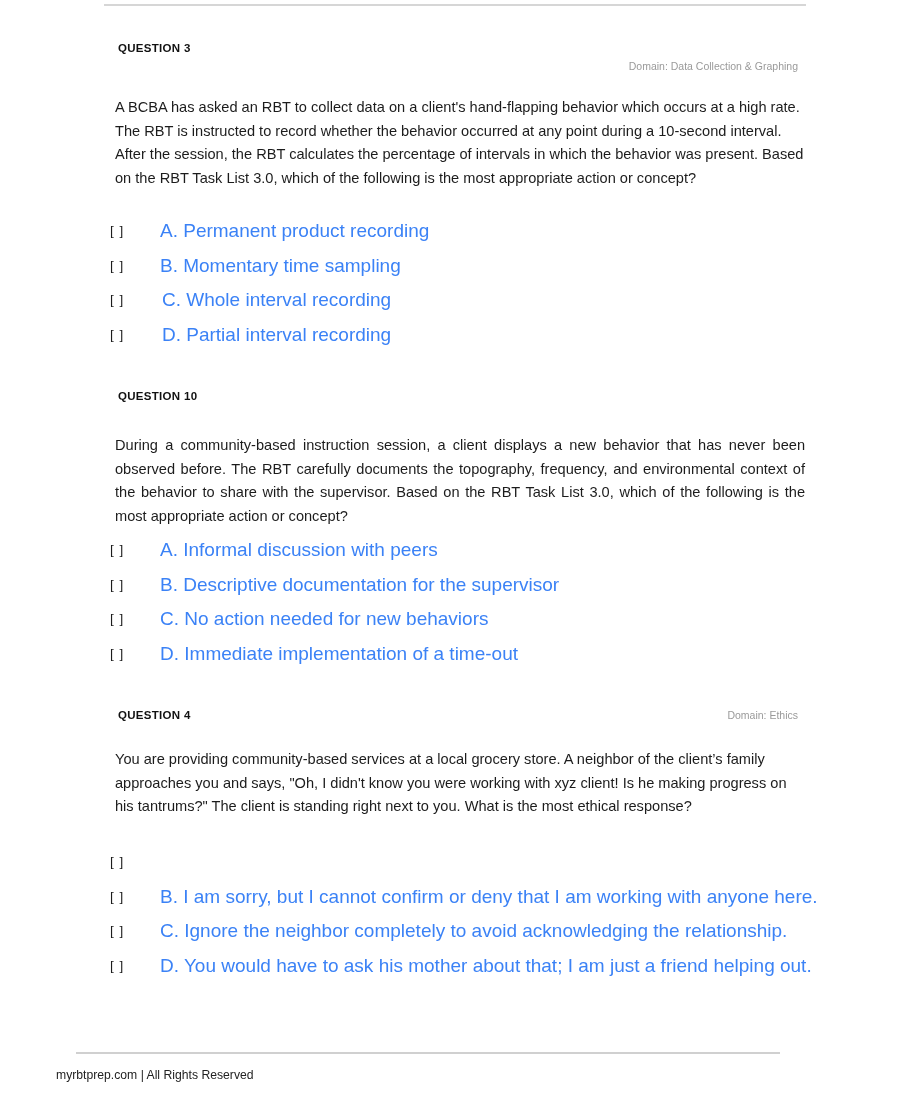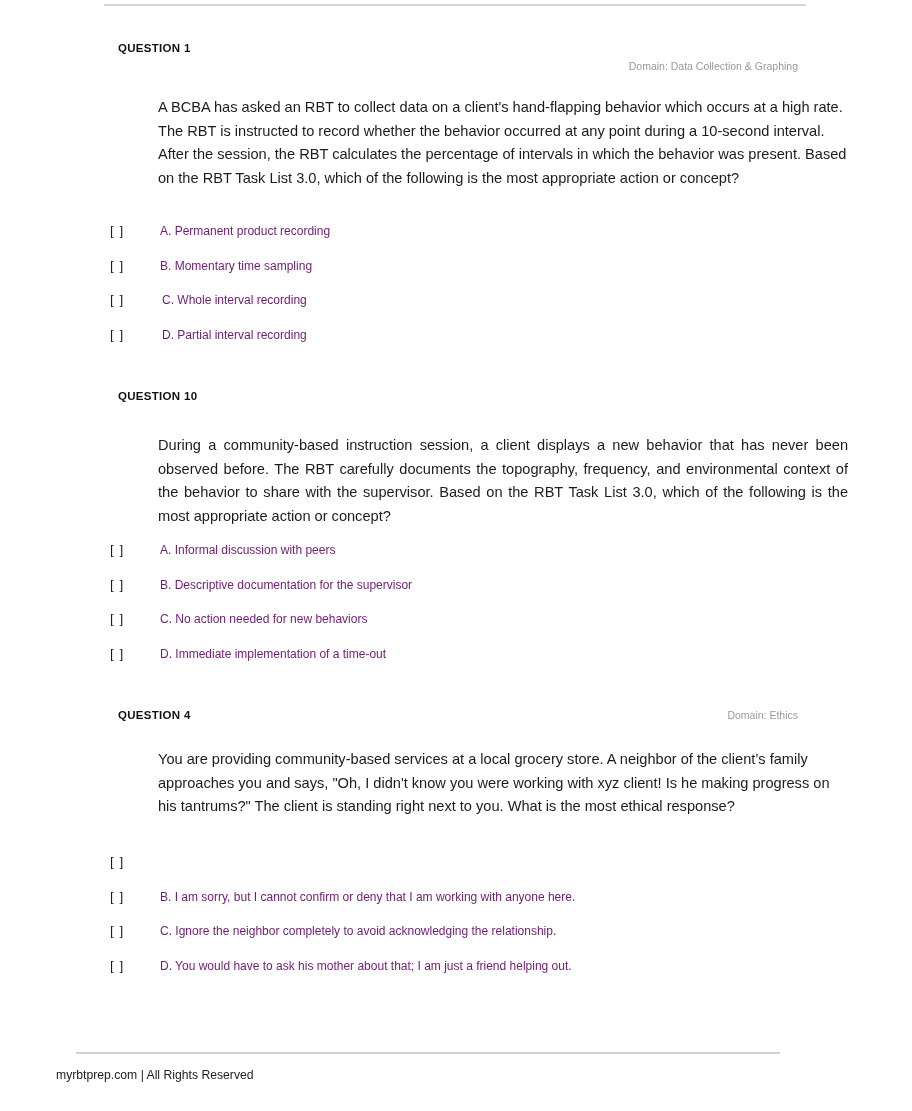--- a/index.html
+++ b/index.html
@@ -81,21 +81,20 @@
   }
 
   .q-body {
     position: absolute;
     left: 115px;
     width: 690px;
     font-size: 14.6px;
     line-height: 23.6px;
     color: #1c1c1c;
     text-align: left;
-    margin-left: 43px;
   }
   .q-body.justify {
     text-align: justify;
     text-justify: inter-word;
   }
 
   .options {
     position: absolute;
     left: 0;
     width: 912px;
@@ -111,23 +110,23 @@
     font-size: 13.5px;
     line-height: 18px;
     color: #1c1c1c;
     letter-spacing: 1px;
     white-space: nowrap;
   }
   .option-label {
     position: absolute;
     left: 160px;
     top: 0;
-    font-size: 12px;
+    font-size: 19px;
     line-height: 18px;
-    color: #701a75;
+    color: #3b82f6;
     white-space: nowrap;
   }
   .option-row.indented .option-label {
     left: 162px;
   }
 
   
   .footer {
     position: absolute;
     left: 56px;
@@ -140,21 +139,21 @@
 </head>
 <body>
 
 <div class="page">
 
   <div class="rule-top"></div>
 
   <div class="content">
       <div class="question-block" style="top: 42px;">
         <div class="q-head">
-          <div class="q-title">QUESTION 1</div>
+          <div class="q-title">QUESTION 3</div>
           <div class="q-domain below">Domain: Data Collection &amp; Graphing</div>
         </div>
       </div>
       <div class="q-body" style="top: 96px;">A BCBA has asked an RBT to collect data on a client's hand-flapping behavior which occurs at a high rate. The RBT is instructed to record whether the behavior occurred at any point during a 10-second interval. After the session, the RBT calculates the percentage of intervals in which the behavior was present. Based on the RBT Task List 3.0, which of the following is the most appropriate action or concept?</div>
       <div class="options" style="top: 222px;">
         <div class="option-row">
           <span class="option-box">[ ]</span>
           <span class="option-label">A. Permanent product recording</span>
         </div>
         <div class="option-row">

